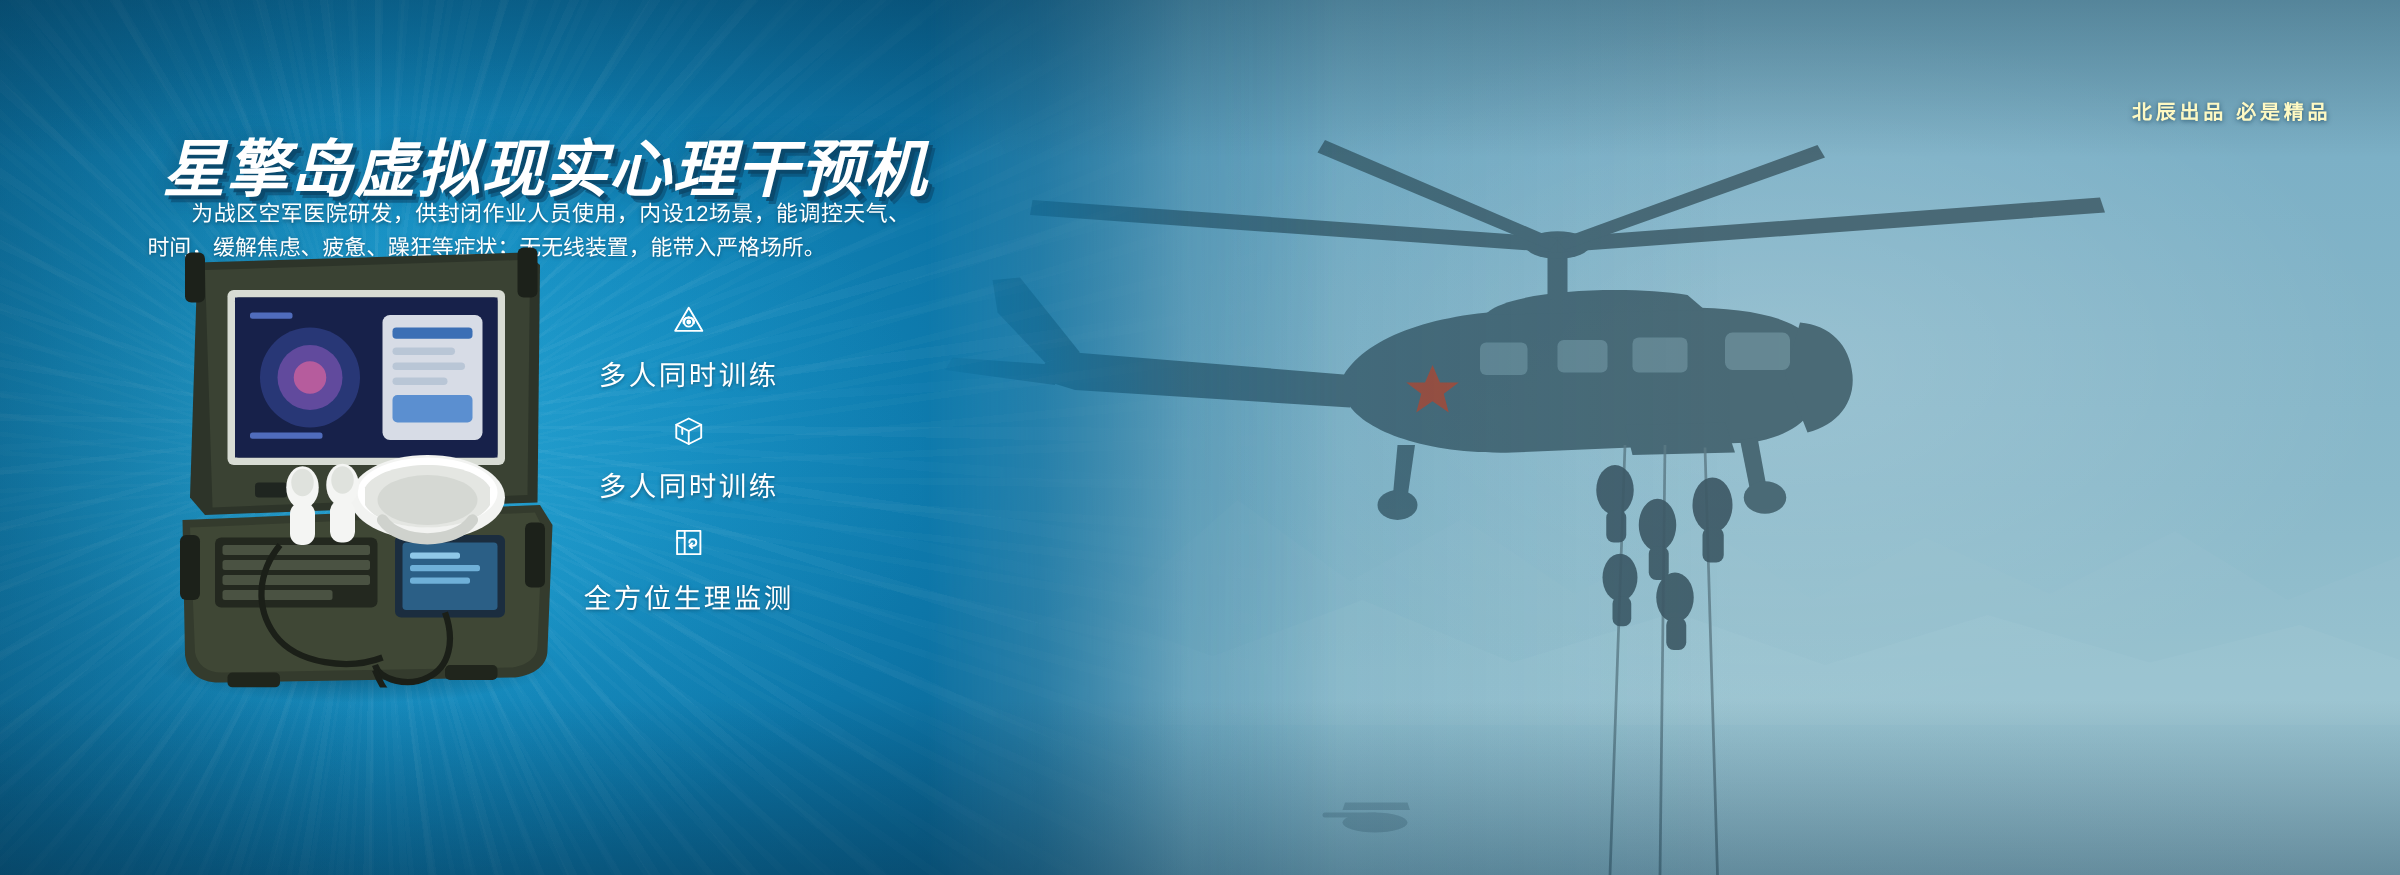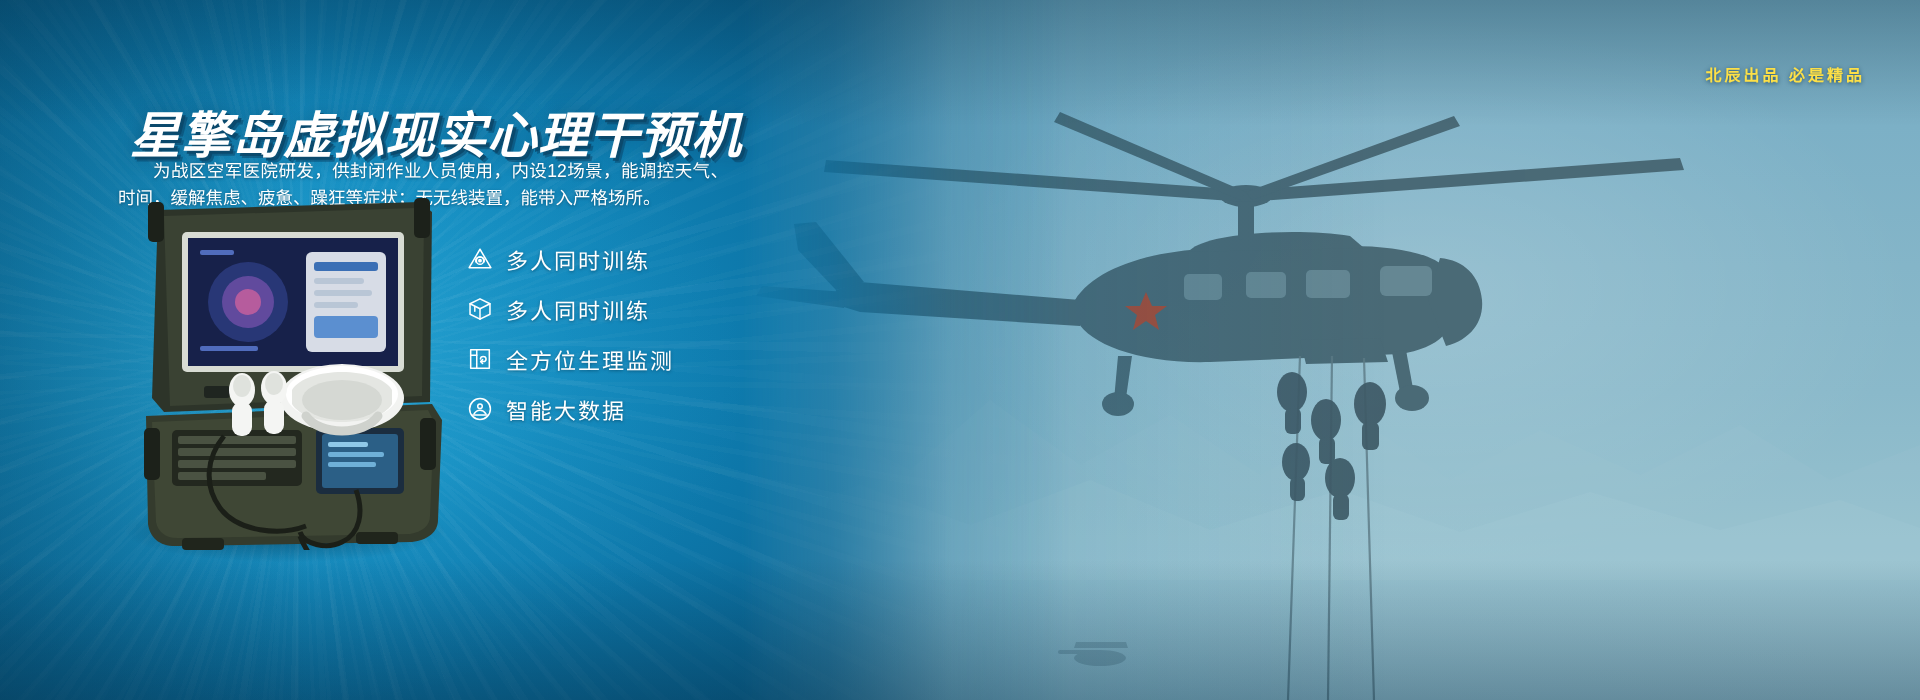--- a/index.html
+++ b/index.html
@@ -98,30 +98,31 @@
 
   
   .features {
     position:absolute; left:467px; top:243px;
     display:flex; flex-direction:column; gap:18px;
   }
   .feature {
     display:flex; align-items:center; gap:13px;
     color:#ffffff; font-size:22px; letter-spacing:2px;
     text-shadow:0 1px 3px rgba(2,45,70,.55);
+    flex-direction:column;
   }
   .feature .ico { width:26px; height:26px; flex:0 0 26px; display:block; }
   .feature .ico svg { display:block; width:26px; height:26px; }
   .feature .lbl { white-space:nowrap; }
 
   
   .slogan {
-    position:absolute; right:55px; top:62px;
+    position:absolute; right:55px; top:76px;
     font-size:16px; font-weight:bold; letter-spacing:3px;
-    color:#fde047; white-space:nowrap;
+    color:#fef9c3; white-space:nowrap;
     text-shadow:0 1px 4px rgba(10,50,75,.7);
   }
 
   
   .product { position:absolute; left:120px; top:190px; width:330px; height:360px; }
   .product svg { display:block; width:330px; height:360px; }
   .product-shadow {
     position:absolute; left:126px; top:500px; width:318px; height:62px;
     background:radial-gradient(ellipse at center, rgba(3,40,62,.55) 0%, rgba(3,40,62,0) 72%);
   }
@@ -336,27 +337,16 @@
           <path d="M3.4 3.4 H20.6 V20.6 H3.4 Z"></path>
           <path d="M3.4 8.6 H9"></path>
           <path d="M9 3.4 V20.6"></path>
           <path d="M12.4 12 C12.4 10.6 13.5 9.6 15 9.6 C16.5 9.6 17.6 10.6 17.6 12 C17.6 13.4 16.5 14.4 15 14.4 H13.2"></path>
           <path d="M14.4 16.2 L12.6 14.4 L14.4 12.6"></path>
         </svg>
       </span>
       <span class="lbl">全方位生理监测</span>
     </div>
 
-    <div class="feature">
-      <span class="ico">
-        <svg viewBox="0 0 24 24" fill="none" stroke="#ffffff" stroke-width="1.4" stroke-linecap="round" stroke-linejoin="round">
-          <circle cx="12" cy="12" r="9.6"></circle>
-          <circle cx="12" cy="9.4" r="2.1"></circle>
-          <path d="M6.6 16.4 C8 14.2 10 13.2 12 13.2 C14 13.2 16 14.2 17.4 16.4"></path>
-          <path d="M5.4 17.6 L18.6 17.6"></path>
-        </svg>
-      </span>
-      <span class="lbl">智能大数据</span>
-    </div>
 
   </div>
 
 </div>
 
 </body></html>

